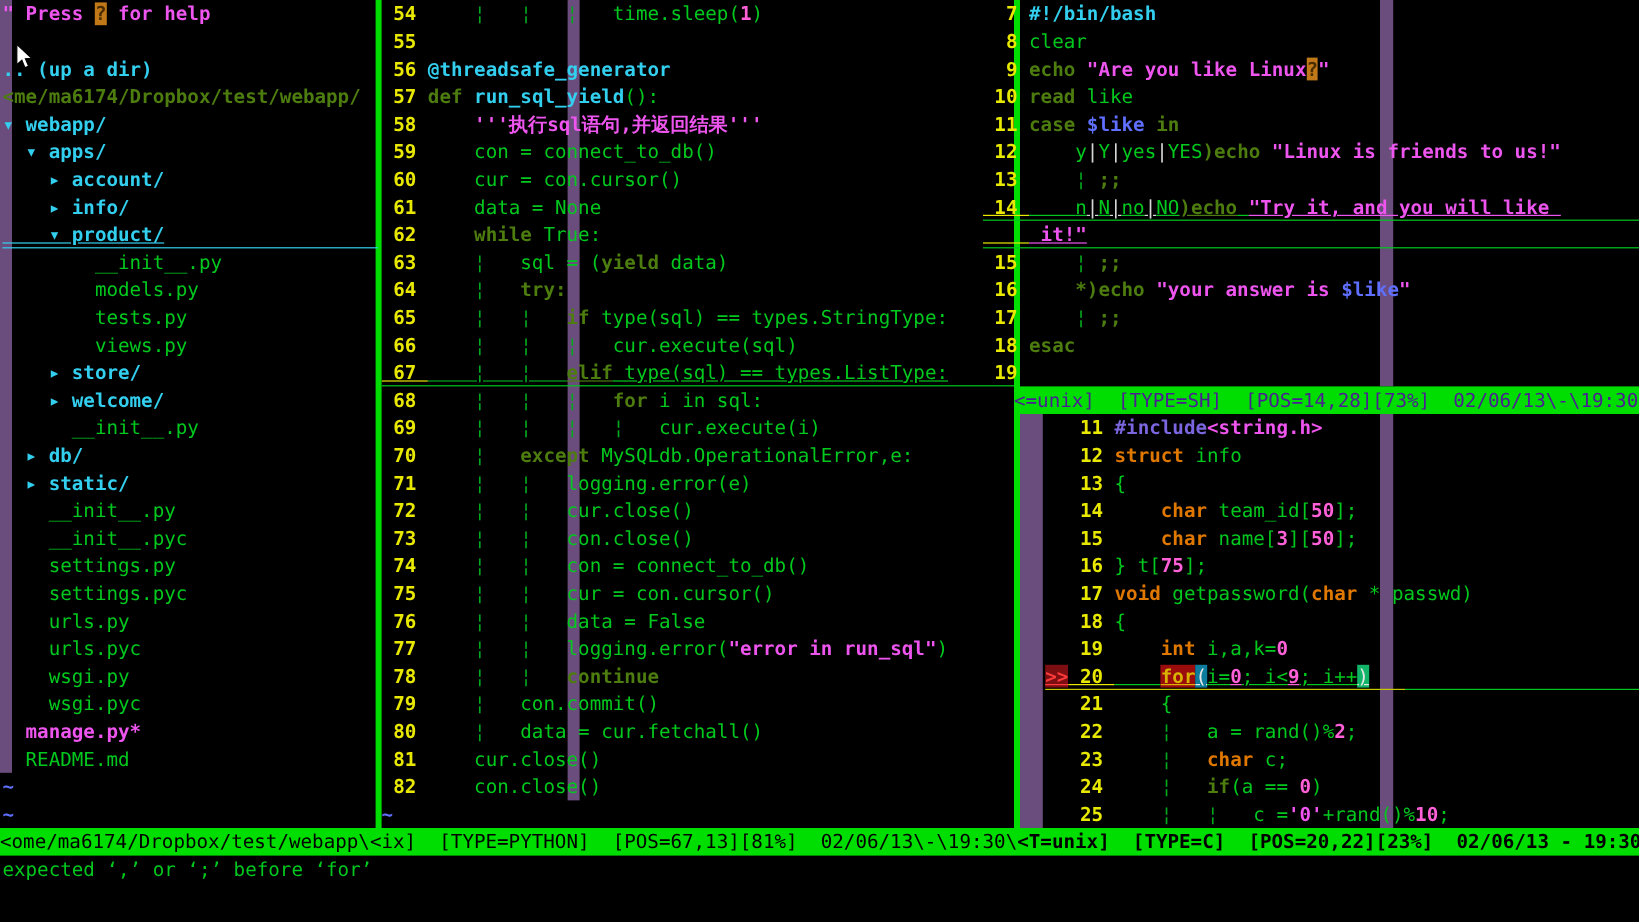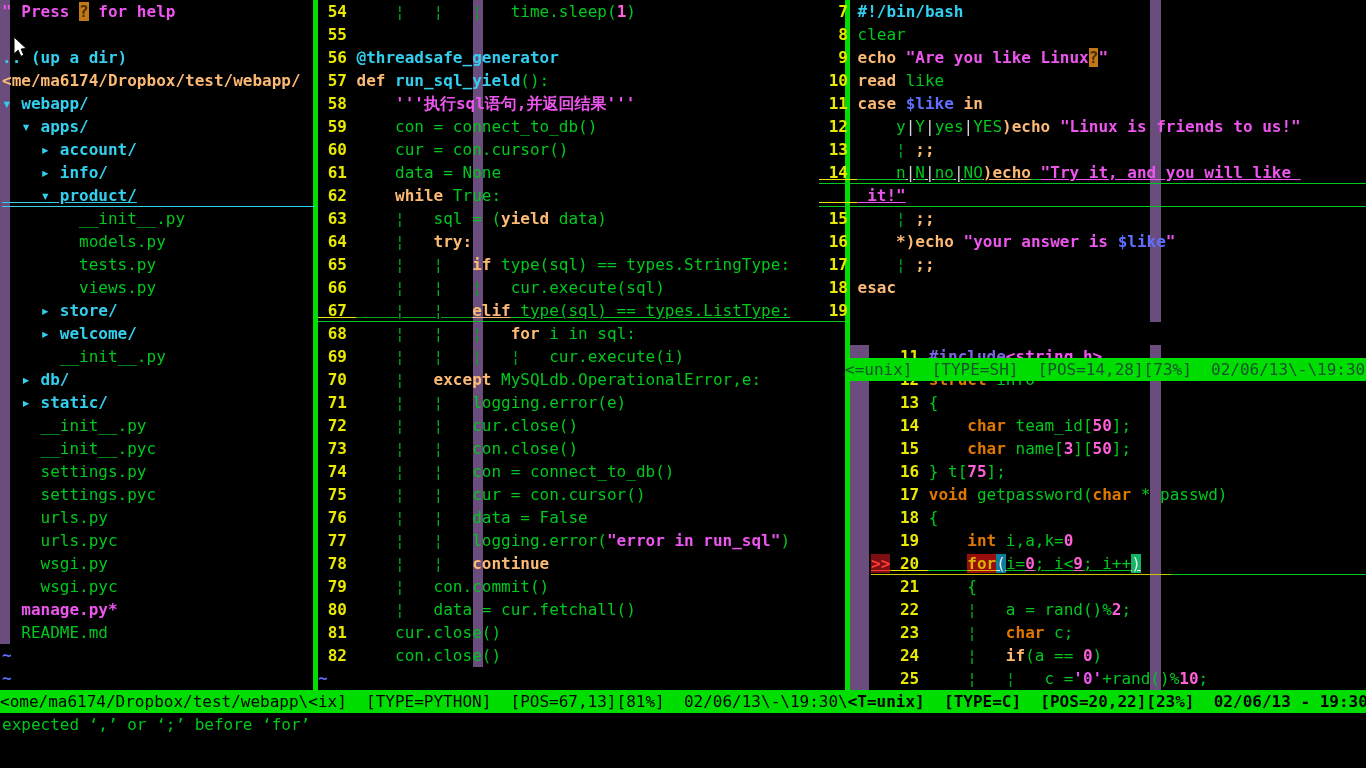--- a/index.html
+++ b/index.html
@@ -4,21 +4,21 @@
 <style>
   html,body{margin:0;padding:0;background:#000;}
   body{position:relative;width:1366px;height:768px;overflow:hidden;
        font-family:"DejaVu Sans Mono",monospace;font-size:16px;line-height:23px;}
   .pane{position:absolute;background:#000;overflow:hidden;white-space:pre;}
   .row{height:23px;position:relative;z-index:2;}
   
   .g{color:#00c81e;}
   .sp{color:#00c81e;}
   .gu{color:#00a81e;}
-  .y{color:#fdba74;font-weight:bold;}
+  .y{color:#4d7c0f;font-weight:bold;}
   .m{color:#ee55ee;font-weight:bold;}
   .num{color:#ff5fd7;font-weight:bold;}
   .c{color:#33cfef;font-weight:bold;}
   .cb{color:#33cfef;font-weight:bold;}
   .b{color:#5f6fff;font-weight:bold;}
   .ib{color:#7c66e0;font-weight:bold;}
   .o{color:#e07800;font-weight:bold;text-align:center;}
   .w{color:#d8d8d8;}
   .ln{color:#e8e800;font-weight:bold;}
   .srch{background:#c07818;color:#4a2c00;font-weight:bold;}
@@ -30,22 +30,22 @@
   .cl span,.clb span,.clc span{text-decoration:underline;}
   .cl::after,.clb::after,.clc::after{content:"";position:absolute;left:0;right:0;bottom:0;height:1px;background:#00c81e;z-index:1;}
   .clb::after{background:#33cfef;}
   .clc::after{background:linear-gradient(to right,#c8c800 0 300px,#00c81e 300px);}
   
   #nerdtree{left:0;top:0;width:313px;height:690px;padding-left:2px;}
   #sep1{left:313px;top:0;width:5px;height:690px;background:#00dd00;position:absolute;}
   #midpane{left:318px;top:0;width:527px;height:690px;}
   #sep2{left:845px;top:0;width:5px;height:690px;background:#00dd00;position:absolute;}
   #bashpane{left:819px;top:0;width:615px;height:322px;}
-  #shstatus{left:845px;top:322px;width:521px;height:23px;background:#00dd00;color:#14532d;
-            position:absolute;white-space:pre;overflow:hidden;z-index:3;margin-top:36px;}
+  #shstatus{left:845px;top:322px;width:521px;height:23px;background:#00dd00;color:#4c1d95;
+            position:absolute;white-space:pre;overflow:hidden;z-index:3;}
   #cpane{left:850px;top:345px;width:516px;height:345px;padding-left:21px;}
   #bottomstatus{left:0;top:690px;width:1366px;height:23px;background:#00dd00;color:#000;
             position:absolute;white-space:pre;display:flex;overflow:hidden;z-index:3;}
   #bottomstatus .bold{font-weight:bold;}
   #message{left:0;top:713px;width:1366px;height:23px;color:#00c81e;position:absolute;white-space:pre;padding-left:2px;}
   
   .strip{position:absolute;background:#6b4d7d;z-index:1;}
   #strip-left{left:0;top:0;width:10px;height:644px;}
   #strip-mid{left:473px;top:0;width:10px;height:667px;}
   #strip-rt{left:1150px;top:0;width:11px;height:322px;}

